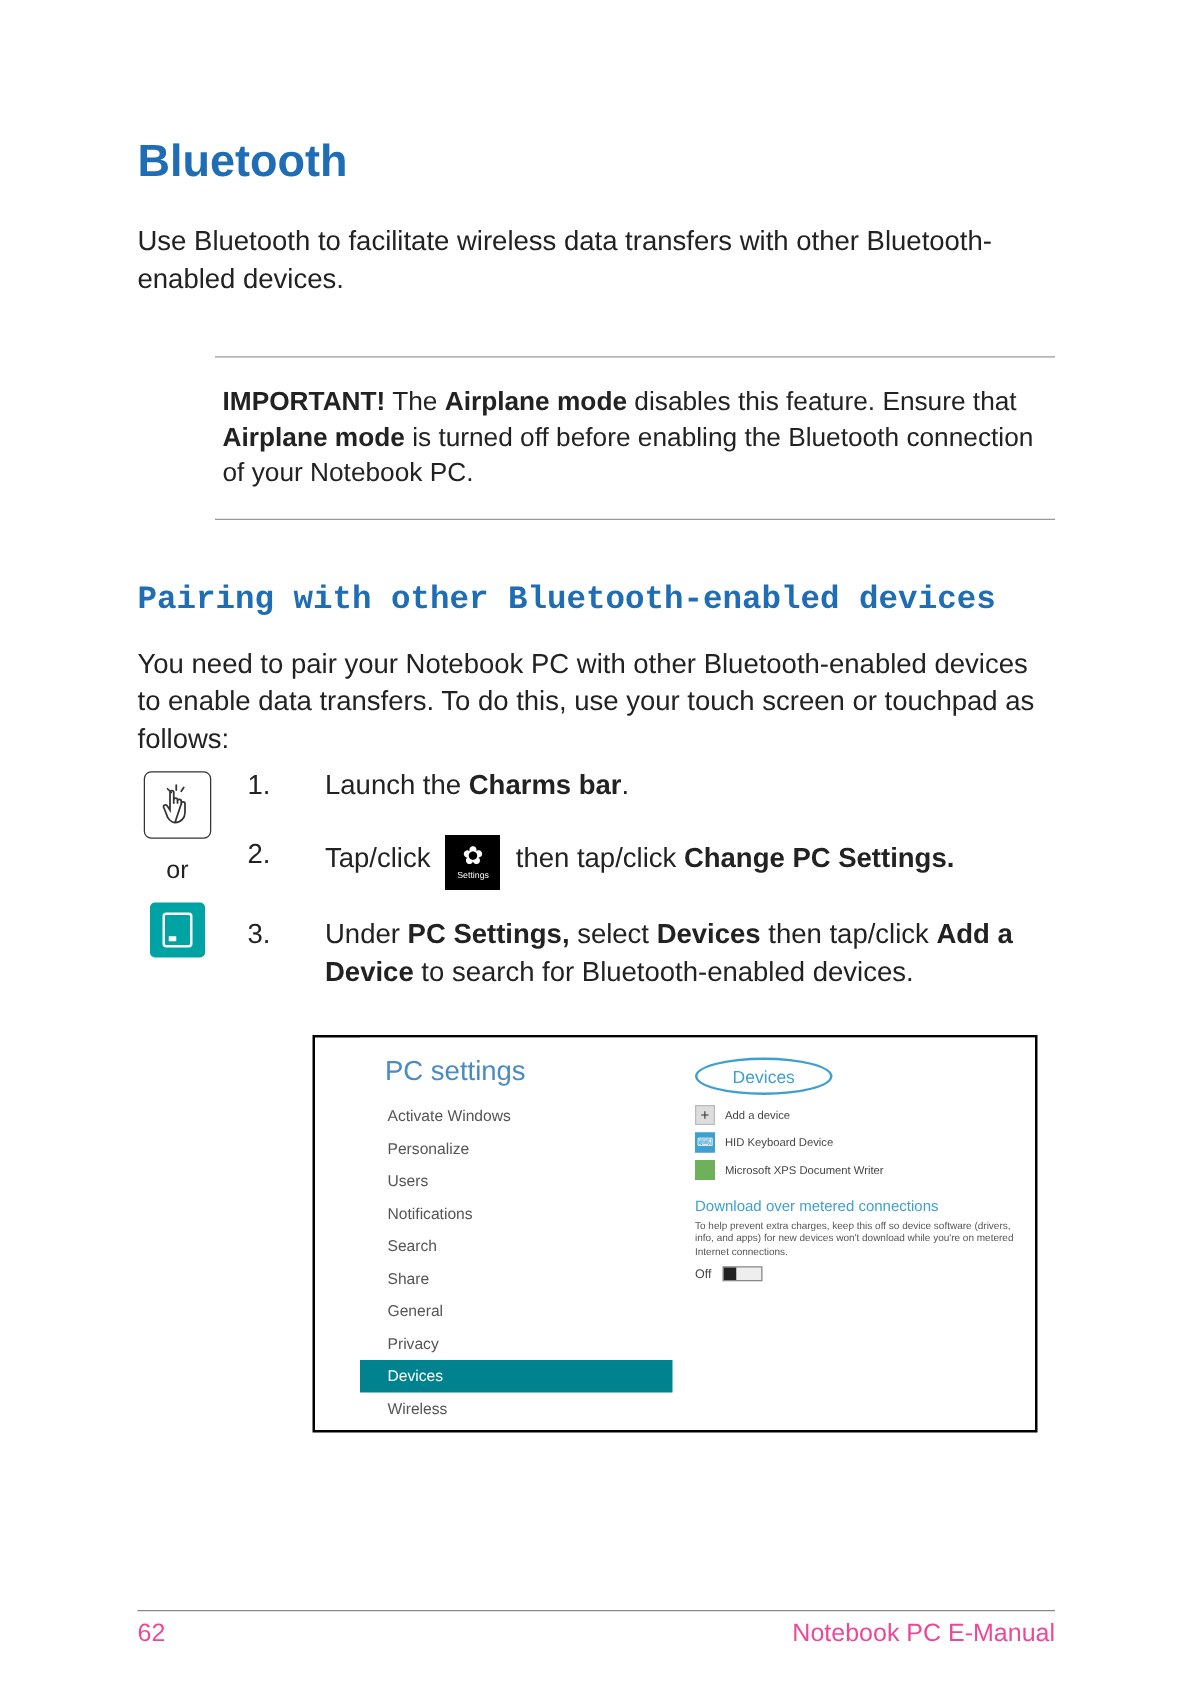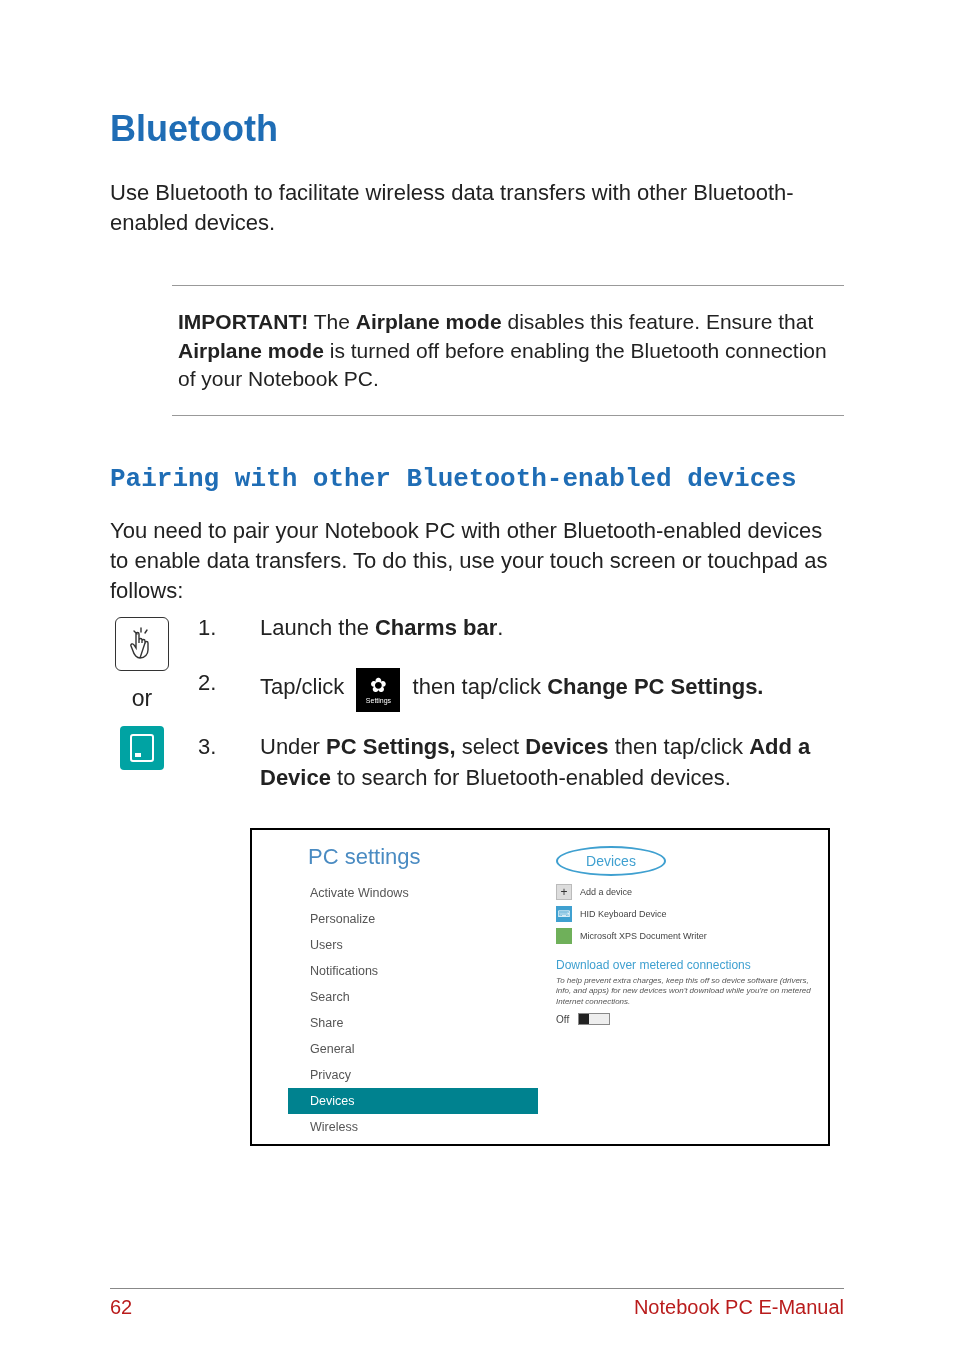--- a/index.html
+++ b/index.html
@@ -55,21 +55,21 @@
       padding-top: 4px;
     }
     .touch-icon {
       width: 54px; height: 54px;
       border: 1.5px solid #333;
       border-radius: 6px;
       position: relative;
       display:flex;align-items:center;justify-content:center;
     }
     .touch-icon svg { width: 40px; height: 40px; }
-    .or-label { font-size: 23px; }
+    .or-label { font-size: 20px; }
     .start-tile {
       width: 44px; height: 44px;
       background: #00a3a3;
       border-radius: 4px;
       display:flex; align-items:center; justify-content:center;
     }
     .start-tile .tp {
       width: 24px; height: 28px;
       border: 2px solid #fff;
       border-radius: 3px;
@@ -139,32 +139,32 @@
       width: 110px; height: 30px;
       display:flex; align-items:center; justify-content:center;
       color:#3fa0d0; font-size:14px;
       margin-bottom:8px;
     }
     .dev-row { display:flex; align-items:center; gap:8px; margin: 6px 0; font-size:9px;}
     .dev-row .sq { width:16px; height:16px; background:#ddd; border:1px solid #bbb; display:flex;align-items:center;justify-content:center;font-size:12px;color:#333;}
     .dev-row .sq.blue { background:#3fa0d0; border-color:#3fa0d0; color:#fff; font-size:9px;}
     .dev-row .sq.green { background:#6fb05a; border-color:#6fb05a; }
     .dl-head { color:#3fa0d0; font-size:12px; margin-top:14px; }
-    .dl-desc { font-size:8px; color:#555; line-height:1.3; margin:4px 0 6px;font-style:italic; }
+    .dl-desc { font-size:8px; color:#555; line-height:1.3; margin:4px 0 6px; }
     .toggle-row { display:flex; align-items:center; gap:9px; font-size:10px; }
     .toggle { width:32px; height:12px; border:1px solid #888; position:relative; background:#eee;}
     .toggle .knob { position:absolute; left:0; top:0; width:10px; height:10px; background:#222; }
     .footer-line {
       position:absolute; bottom:56px; left:110px; right:110px;
       border-top:1px solid #888;
     }
     .footer {
       position:absolute; bottom:26px; left:110px; right:110px;
       display:flex; justify-content:space-between;
-      font-size:20px; color:#b91c1c;
+      font-size:20px; color:#ec4899;
     }
     .bold { font-weight:700; }
   </style>
 </head>
 <body>
 
 <div class="page">
   <h1 class="section-title">Bluetooth</h1>
 
   <p class="body-text">Use Bluetooth to facilitate wireless data transfers with other Bluetooth-enabled devices.</p>

